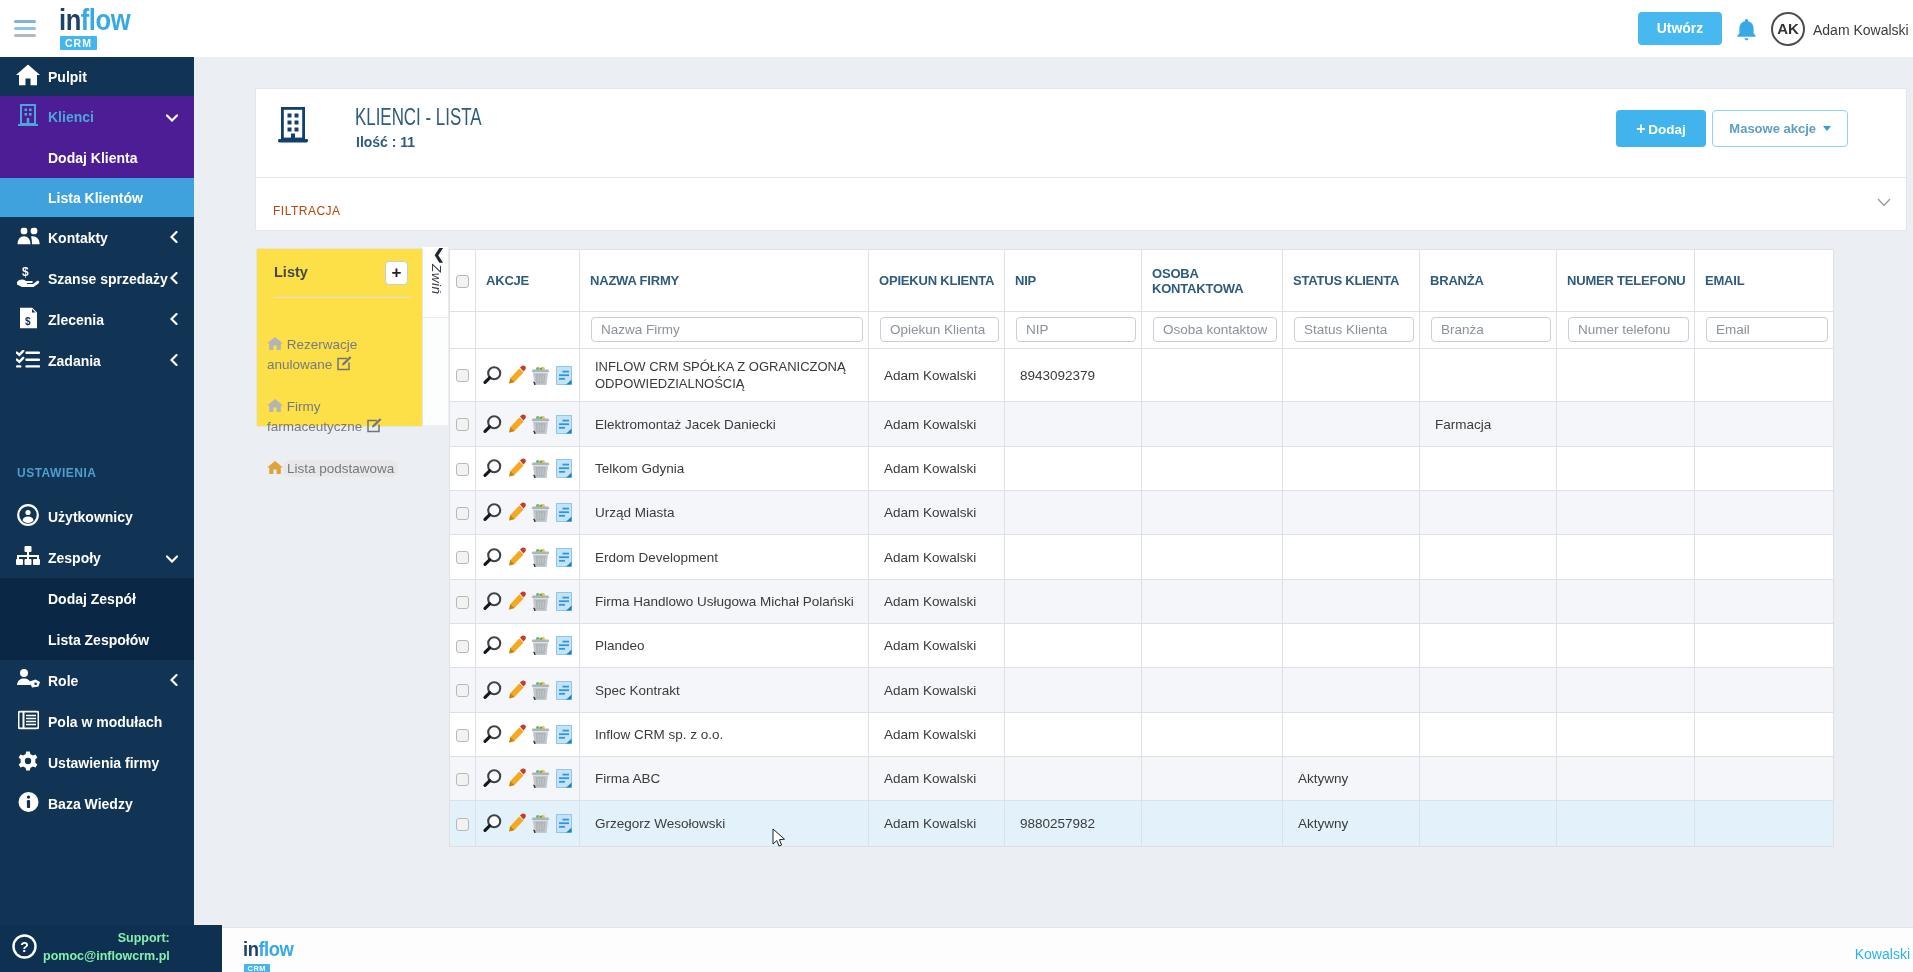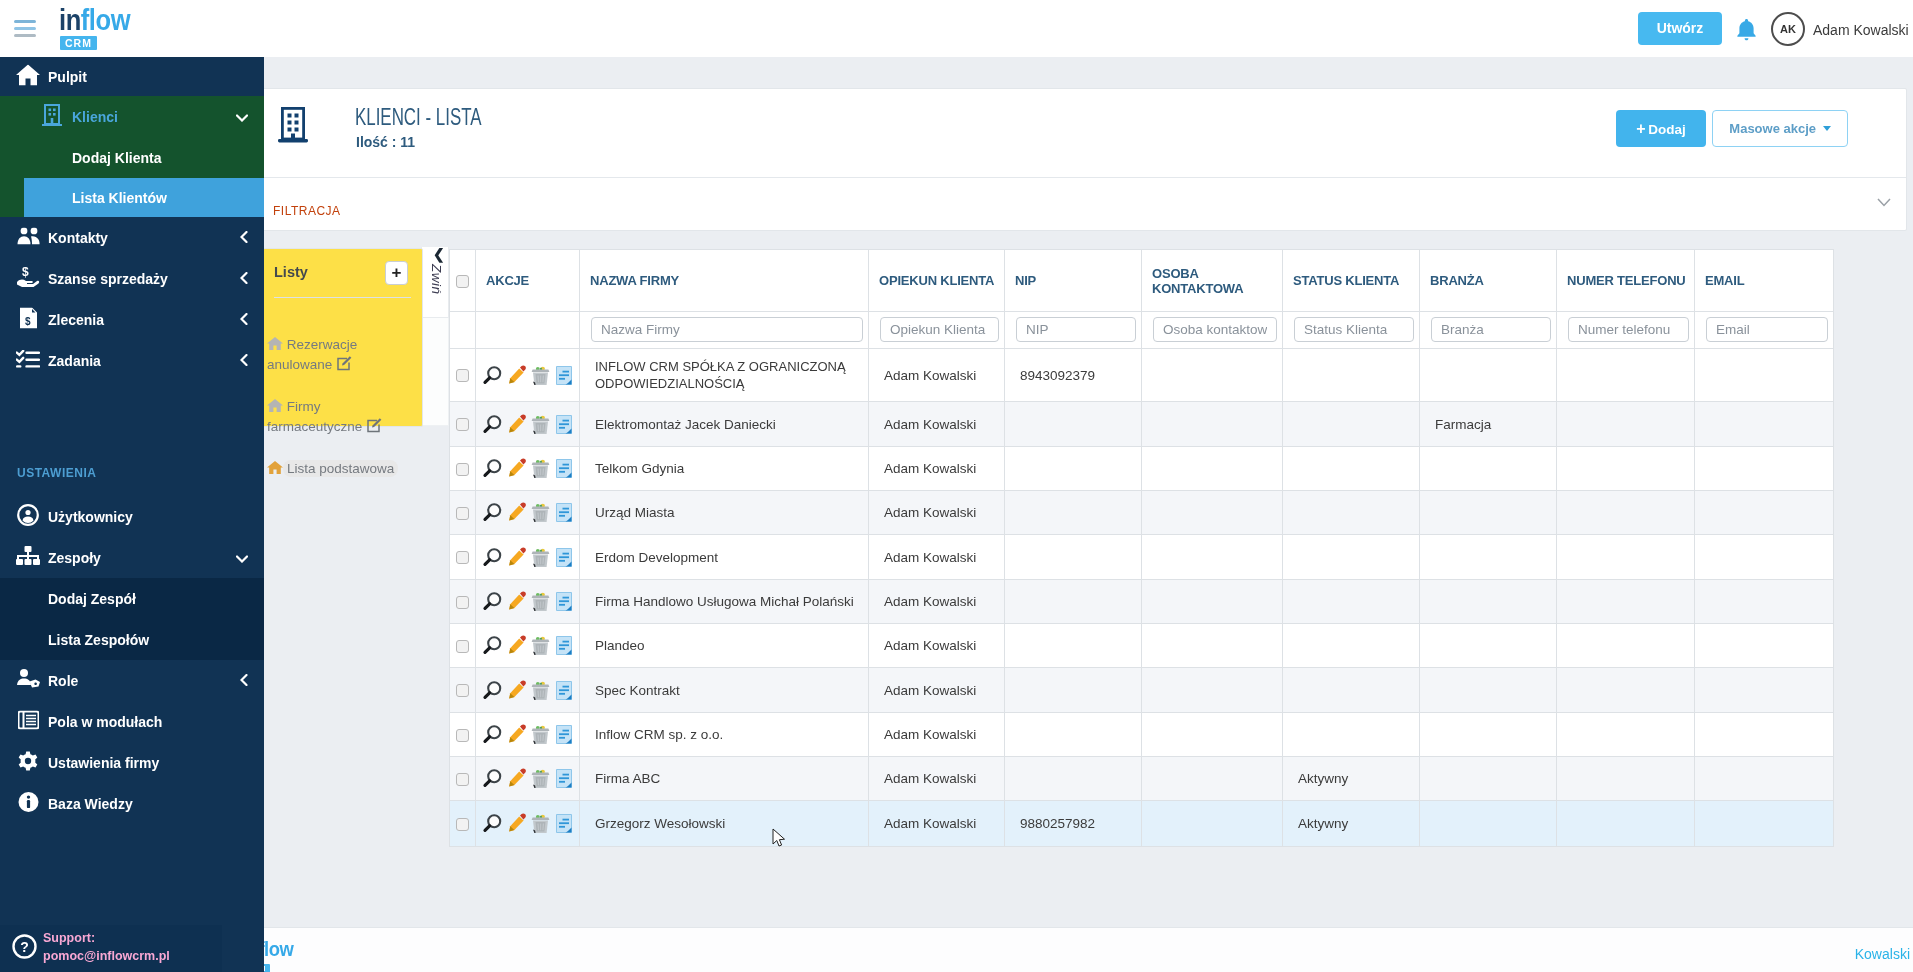--- a/index.html
+++ b/index.html
@@ -13,37 +13,37 @@
   .logo { position:absolute; line-height:1; }
   .logo .word { font-weight:bold; letter-spacing:-0.5px; }
   .logo .in { color:#1c4268; }
   .logo .flow { color:#36a9e8; }
   .logo .crm { display:inline-block; background:#45b5ee; color:#ffffff; font-weight:bold; border-radius:1px; text-align:center; }
   #logo-top { left:59px; top:6px; }
   #logo-top .word { font-size:29px; display:inline-block; transform:scaleX(0.88); transform-origin:0 0; }
   #logo-top .crm { position:absolute; left:1px; top:30px; font-size:10.5px; padding:1.5px 5px; letter-spacing:1px; }
   #utworz { position:absolute; left:1638px; top:12px; width:84px; height:33px; background:#47b9f0; border-radius:4px; color:#fff; font-size:14px; font-weight:bold; text-align:center; line-height:33px; }
   #bell { position:absolute; left:1737px; top:19px; }
-  #avatar { position:absolute; left:1771px; top:12px; width:34px; height:34px; border:2px solid #4d4d4d; border-radius:50%; color:#333; font-size:11px; font-weight:bold; text-align:center; line-height:30px; }
+  #avatar { position:absolute; left:1771px; top:12px; width:34px; height:34px; border:2px solid #4d4d4d; border-radius:50%; color:#333; font-size:15px; font-weight:bold; text-align:center; line-height:30px; }
   #username { position:absolute; left:1813px; top:22px; font-size:14px; color:#3b3b3b; white-space:nowrap; }
   
-  #sidebar { position:absolute; left:0; top:57px; width:264px; height:915px; background:#113354; color:#fff; z-index:4; }
+  #sidebar { position:absolute; left:0; top:57px; width:194px; height:915px; background:#113354; color:#fff; z-index:4; }
   .navitem { position:relative; height:41px; }
   .navitem .nicon { position:absolute; left:15px; top:50%; transform:translateY(-50%); width:26px; text-align:center; }
   .navitem .nlabel { position:absolute; left:48px; top:50%; transform:translateY(-50%); font-size:14px; font-weight:bold; white-space:nowrap; }
   .navitem .chev { position:absolute; right:16px; top:50%; transform:translateY(-50%); }
   .subitem { position:relative; height:41px; }
   .subitem .nlabel { position:absolute; left:48px; top:50%; transform:translateY(-50%); font-size:14px; font-weight:bold; }
-  #grp-klienci { background:#14532d;padding-left:24px; }
+  #grp-klienci { background:#4c1d95; }
   #lista-klientow { background:#3fa2dc; height:39px; }
   #grp-zespoly { background:#0a2845; }
   .klienci-blue { color:#4aa6db; }
   #ustawienia-label { padding:0 0 0 17px; font-size:12px; font-weight:bold; letter-spacing:0.5px; color:#4d9ed2; }
   #support { position:absolute; left:0; bottom:0; width:222px; height:47px; background:#0e3051; }
-  #support .txt { position:absolute; left:43px; top:4px; font-size:12.5px; font-weight:bold; color:#f9a8d4; line-height:1.45; }
+  #support .txt { position:absolute; left:43px; top:4px; font-size:12.5px; font-weight:bold; color:#86efac; line-height:1.45;text-align:right; }
   
   #card1 { position:absolute; left:255px; top:88px; width:1652px; height:143px; background:#fff; border:1px solid #e2e6ea; border-radius:2px; z-index:1; }
   #card1 .divider { position:absolute; left:0; top:88px; width:100%; height:1px; background:#e4e8ec; }
   #page-title { z-index:3; position:absolute; left:355px; top:103px; font-size:24.5px; color:#2e5b7e; transform:scaleX(0.69); transform-origin:0 0; white-space:nowrap; }
   #page-count { z-index:3; position:absolute; left:356px; top:134px; font-size:14px; font-weight:bold; color:#2e5b7e; }
   #bigbuilding { z-index:3; position:absolute; left:278px; top:107px; }
   #dodaj { z-index:3; position:absolute; left:1616px; top:110px; width:90px; height:37px; background:#42b4ed; border-radius:4px; color:#fff; font-size:13.5px; font-weight:bold; text-align:center; line-height:37px; }
   #masowe { z-index:3; position:absolute; left:1712px; top:110px; width:136px; height:37px; background:#fff; border:1px solid #8ed2f4; border-radius:4px; color:#5d9ec7; font-size:13px; font-weight:bold; text-align:center; line-height:35px; }
   #filtracja-label { z-index:3; position:absolute; left:273px; top:204px; font-size:12px; color:#c2410c; letter-spacing:0.5px; }
   #filtracja-chev { z-index:3; position:absolute; left:1877px; top:198px; }

